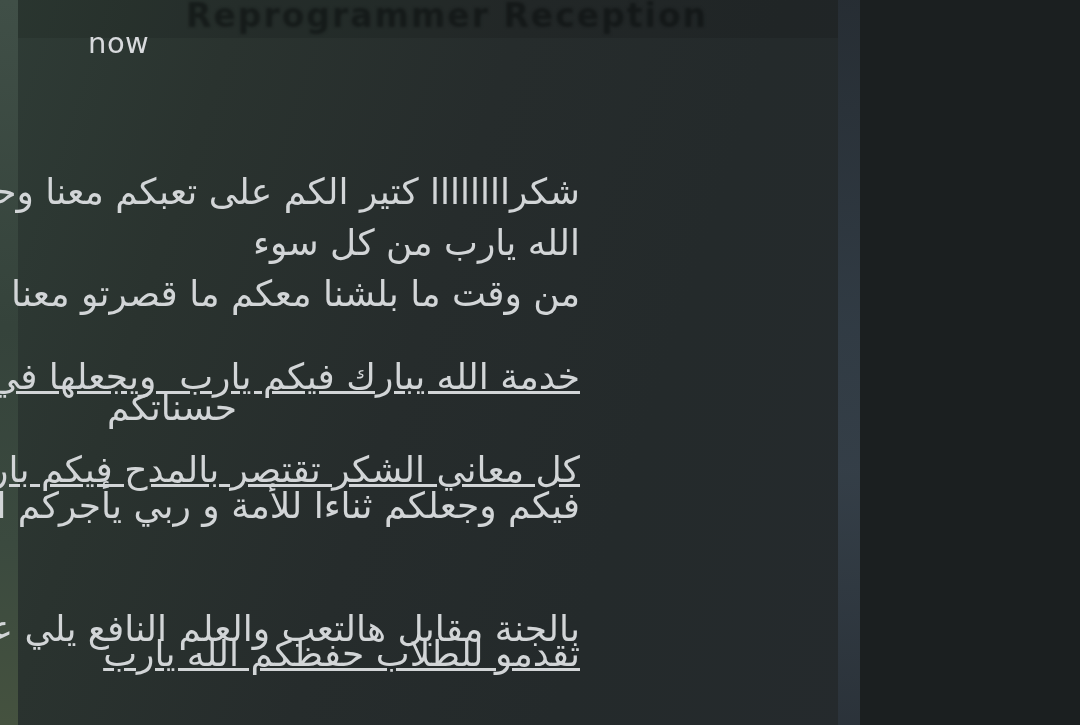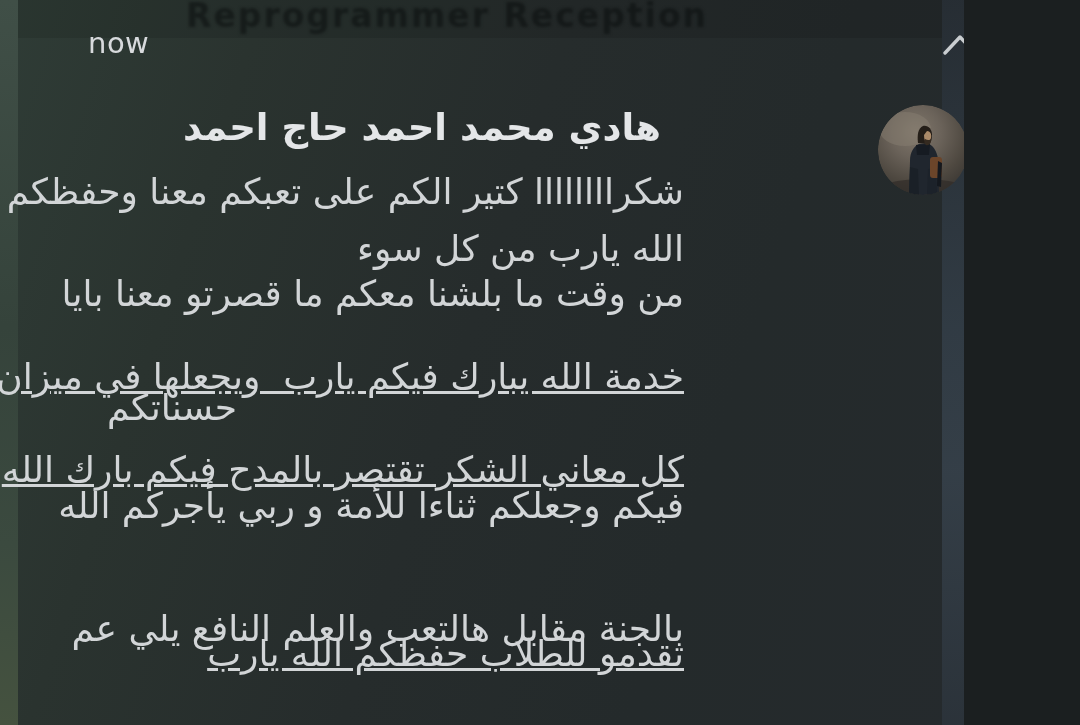--- a/index.html
+++ b/index.html
@@ -1,17 +1,17 @@
 <!DOCTYPE html>
 <html lang="en"><head>
 <meta charset="utf-8">
 <style>
   html,body{margin:0;padding:0;background:#1b1f20;}
   .screen{
-    position:relative;width:964px;height:725px;overflow:hidden;
+    position:relative;width:860px;height:725px;overflow:hidden;
     background:linear-gradient(108deg,#2f3c36 0%,#2a332f 22%,#262c2c 48%,#242a2b 72%,#252a2d 100%);
     font-family:"DejaVu Sans",sans-serif;
   }
   
   .edge-left{
     position:absolute;left:0;top:0;width:18px;height:725px;
     background:linear-gradient(#404f47 0%,#35433b 45%,#3b4a3f 75%,#45523f 100%);
   }
   .edge-right{
     position:absolute;right:0;top:0;width:22px;height:725px;
@@ -100,25 +100,24 @@
           <path d="M38,40 L52,39 L51,50 L39,50 Z" fill="#161b22"></path>
           <path d="M40,38 C39,30 40,23 45,21 C50,20 54,24 54,30 C54,34 53,37 51,39 Z" fill="#241e18"></path>
           <path d="M49,26 C52,26 54,29 53,33 C53,36 51,38 49,38 C47,37 46,34 46,30 Z" fill="#ab8a68"></path>
           <path d="M47,34 C50,36 53,35 53,33 C54,38 51,41 48,40 C46,39 46,36 47,34 Z" fill="#342a20"></path>
           <path d="M60,56 L64,58 L63,82 L59,81 Z" fill="#14181e"></path>
         </g>
       </g>
     </svg>
   </div>
 
-  <div class="notif-title">هادي محمد احمد حاج احمد</div>
 
   <div>
       <div class="msg-line align-right" style="top: 166px; text-align: center;">شكراااااااا كتير الكم على تعبكم معنا وحفظكم</div>
-      <div class="msg-line align-right" style="top: 223px; text-align: center;">الله يارب من كل سوء</div>
+      <div class="msg-line align-right" style="top: 217px; text-align: center;">الله يارب من كل سوء</div>
       <div class="msg-line align-right" style="top: 268px;">من وقت ما بلشنا معكم ما قصرتو معنا بايا</div>
       <div class="msg-line align-right" style="top: 351px; text-decoration: underline;">خدمة الله يبارك فيكم يارب  ويجعلها في ميزان</div>
       <div class="msg-line align-left" style="top: 382px;">حسناتكم</div>
       <div class="msg-line align-right" style="top: 444px; text-decoration: underline;">كل معاني الشكر تقتصر بالمدح فيكم بارك الله</div>
       <div class="msg-line align-right" style="top: 480px;">فيكم وجعلكم ثناءا للأمة و ربي يأجركم الله</div>
       <div class="msg-line align-right" style="top: 565px; margin-top: 38px;">بالجنة مقابل هالتعب والعلم النافع يلي عم</div>
       <div class="msg-line align-right" style="top: 628px; text-decoration: underline;">تقدمو للطلاب حفظكم الله يارب</div>
     </div>
 
 </div>

